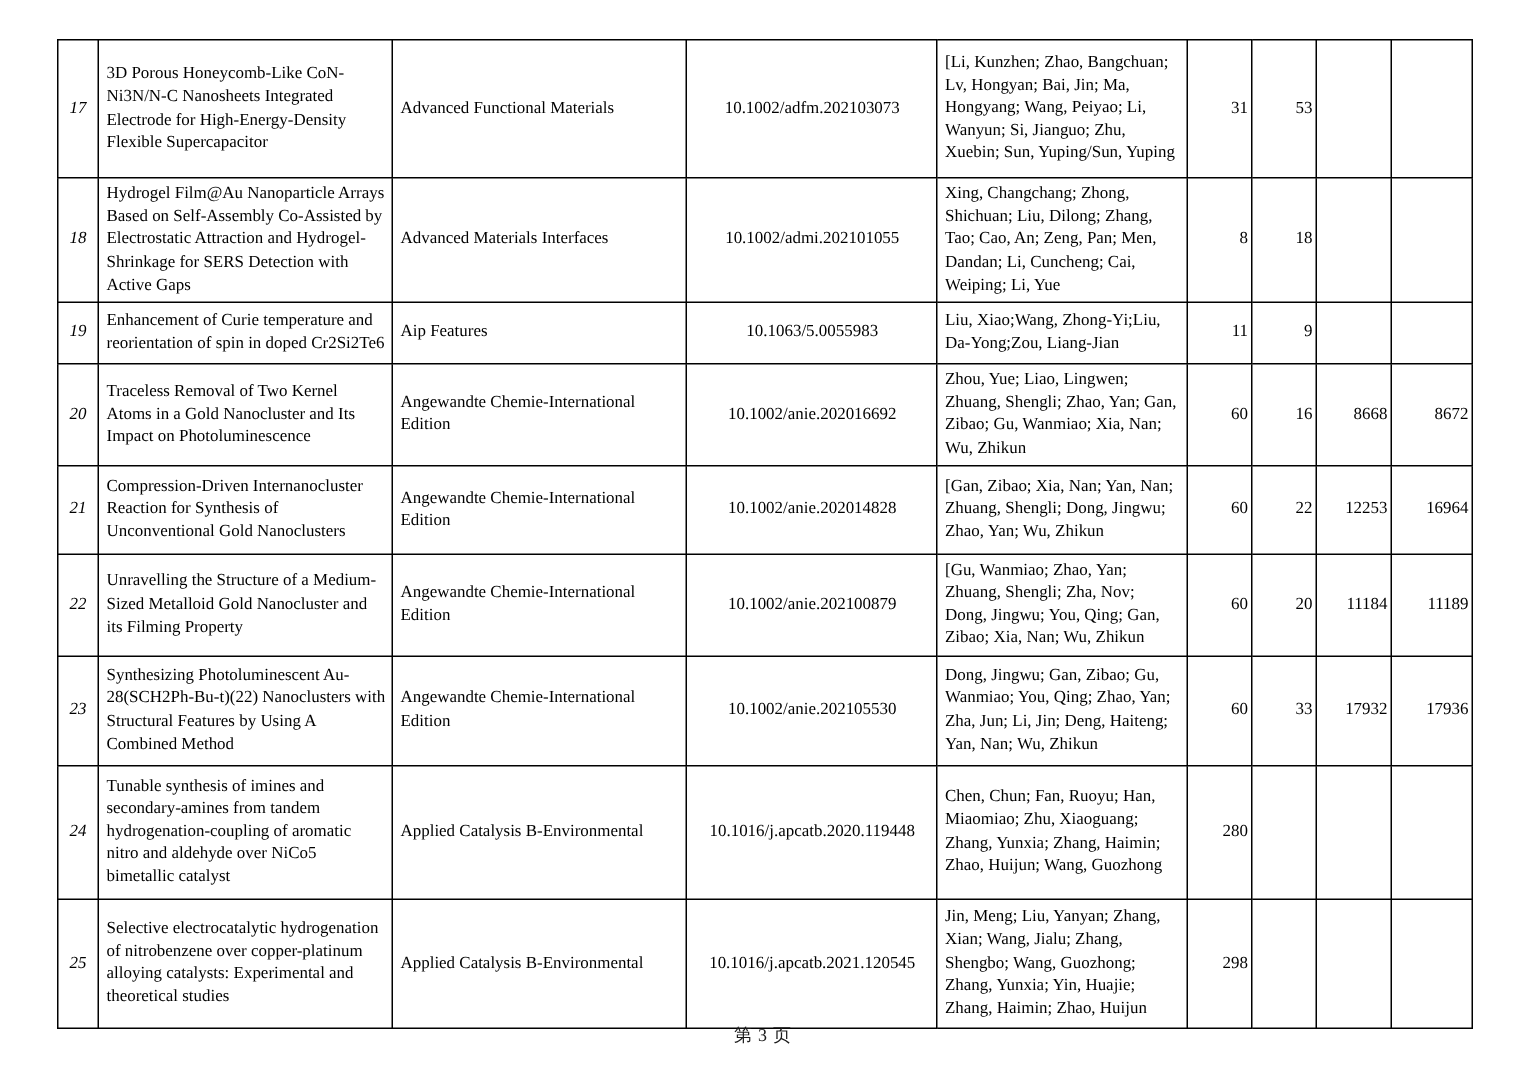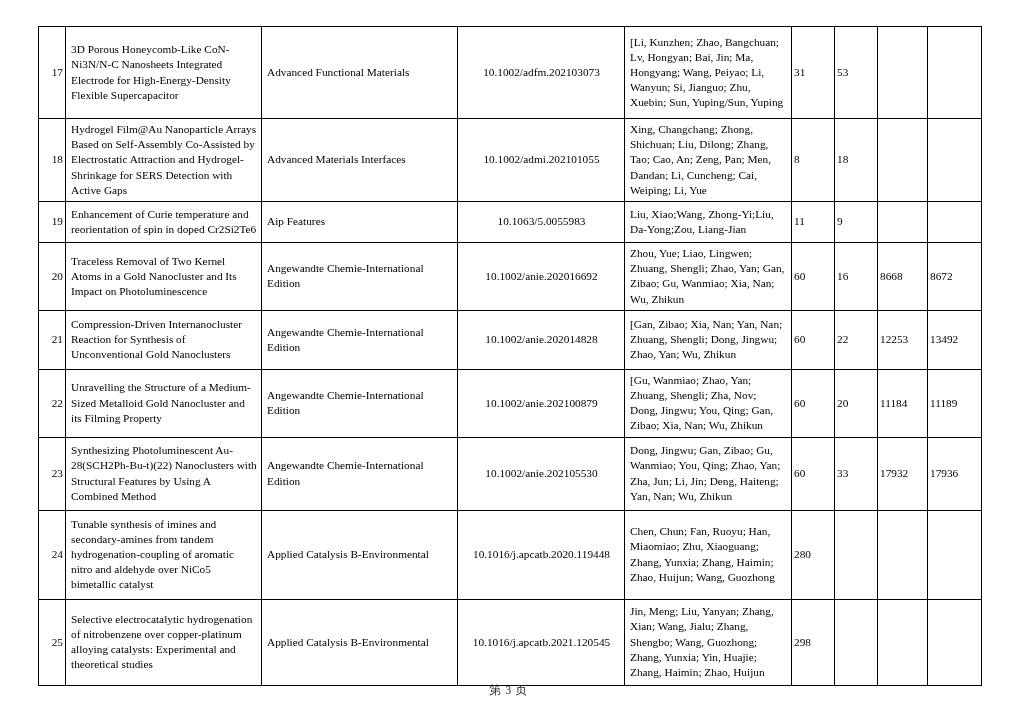--- a/index.html
+++ b/index.html
@@ -56,26 +56,27 @@
   col.c-n2     { width: 43px;  }
   col.c-n3     { width: 50px;  }
   col.c-n4     { width: 54px;  }
 
   .cell {
     font-size: 11.3px;
     line-height: 15.2px;
     padding: 3px 4px 3px 5px;
   }
   .cell.idx {
-    text-align: right;
+    text-align: center;
     padding: 0 2px;
     font-size: 11.3px;
+    font-style: italic;
   }
   .cell.num {
-    text-align: left;
+    text-align: right;
     padding: 0 2px;
     font-size: 11.3px;
   }
   .cell.title { text-align: left; }
   .cell.journal { text-align: left; }
   .cell.doi { text-align: center; }
   .cell.authors { text-align: left; }
 
   
   tr.r17 td { height: 91px; }
@@ -284,21 +285,21 @@
           <td>
               <div class="cell num">60</div>
             </td>
           <td>
               <div class="cell num">22</div>
             </td>
           <td>
               <div class="cell num">12253</div>
             </td>
           <td>
-              <div class="cell num">13492</div>
+              <div class="cell num">16964</div>
             </td>
         </tr>
 
         <tr class="r22">
           <td>
               <div class="cell idx">22</div>
             </td>
           <td>
               <div class="cell title">Unravelling the Structure of a Medium-Sized Metalloid Gold Nanocluster and its Filming Property</div>
             </td>

